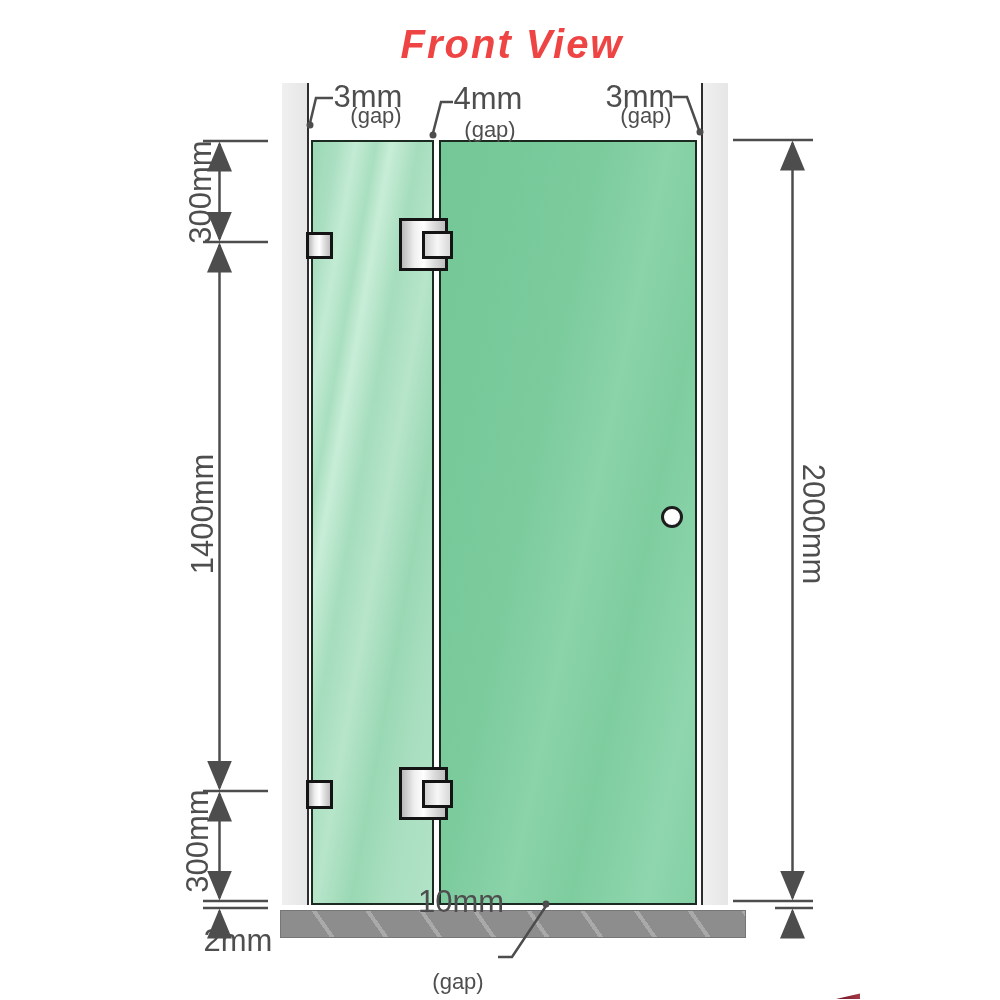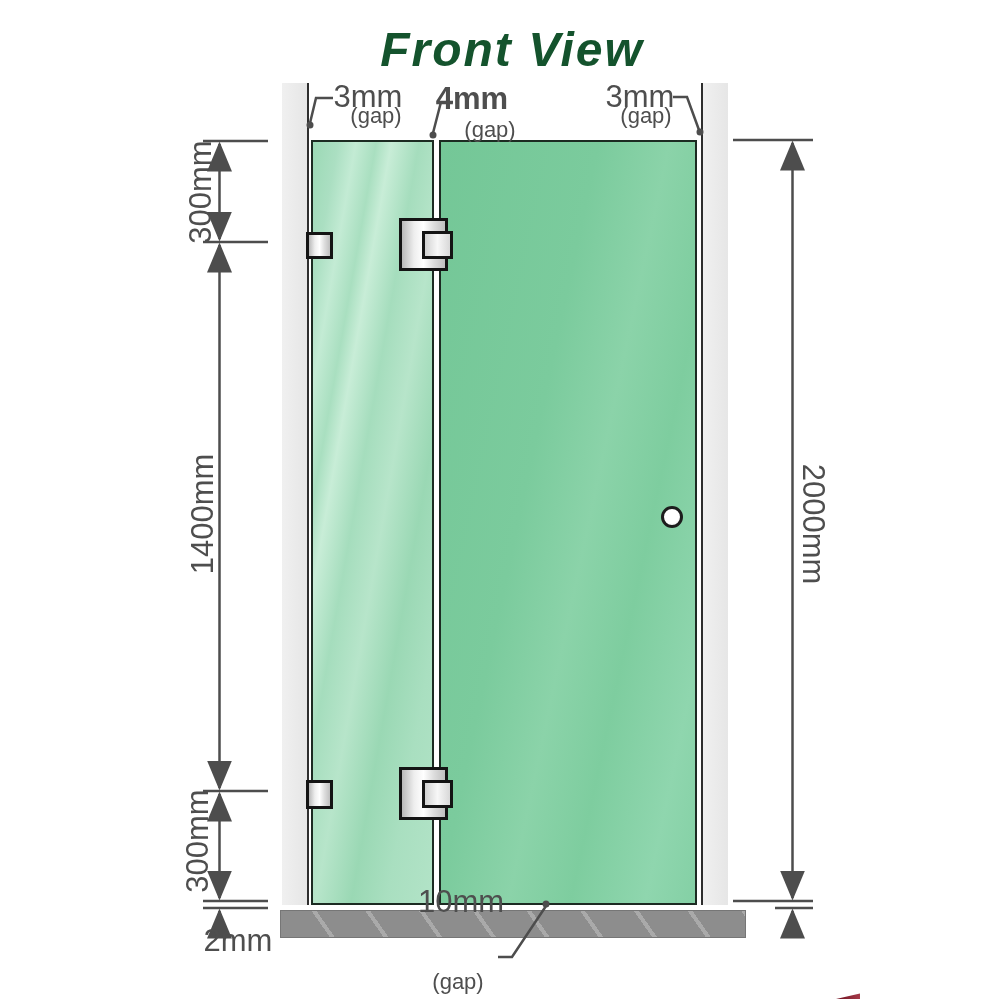--- a/index.html
+++ b/index.html
@@ -2,21 +2,21 @@
 <html><head>
 <meta charset="utf-8">
 <style>
   html,body{margin:0;padding:0;background:#ffffff;}
   .canvas{
     position:relative;width:1000px;height:1000px;background:#ffffff;overflow:hidden;
     font-family:"Liberation Sans", sans-serif;
   }
   .title{
     position:absolute;left:512px;top:22px;transform:translateX(-50%);
-    font-size:48px;font-weight:bold;font-style:italic;color:#14532d;
+    font-size:40px;font-weight:bold;font-style:italic;color:#ef4444;
     letter-spacing:2px;white-space:nowrap;
   }
   .wall{position:absolute;top:83px;height:822px;box-sizing:border-box;
     background:linear-gradient(90deg,#f0f0f0,#e6e6e6);}
   .wall-left{left:282px;width:27px;border-right:2.5px solid #2e2e2e;}
   .wall-right{left:701px;width:27px;border-left:2.5px solid #2e2e2e;}
   .floor{
     position:absolute;left:280px;top:910px;width:466px;height:28px;box-sizing:border-box;
     border:1px solid #767676;
     background:#8d8d8d;
@@ -124,21 +124,21 @@
       <circle cx="310" cy="125" r="3.5"></circle>
       <circle cx="433" cy="135" r="3.5"></circle>
       <circle cx="700" cy="132" r="3.5"></circle>
       <circle cx="546" cy="904" r="3.5"></circle>
     </g>
   </svg>
 
   <div class="lbl" style="left:368px;top:96px;">3mm</div>
   <div class="lbl small" style="left:376px;top:116px;">(gap)</div>
 
-  <div class="lbl" style="left:472px;top:98px;font-weight:bold;">4mm</div>
+  <div class="lbl" style="left:488px;top:98px;">4mm</div>
   <div class="lbl small" style="left:490px;top:130px;">(gap)</div>
 
   <div class="lbl" style="left:640px;top:96px;">3mm</div>
   <div class="lbl small" style="left:646px;top:116px;">(gap)</div>
 
   <div class="lbl rot-ccw" style="left:200px;top:192px;">300mm</div>
   <div class="lbl rot-ccw" style="left:202px;top:514px;">1400mm</div>
   <div class="lbl rot-ccw" style="left:197px;top:841px;">300mm</div>
 
   <div class="lbl rot-cw" style="left:813px;top:524px;">2000mm</div>

